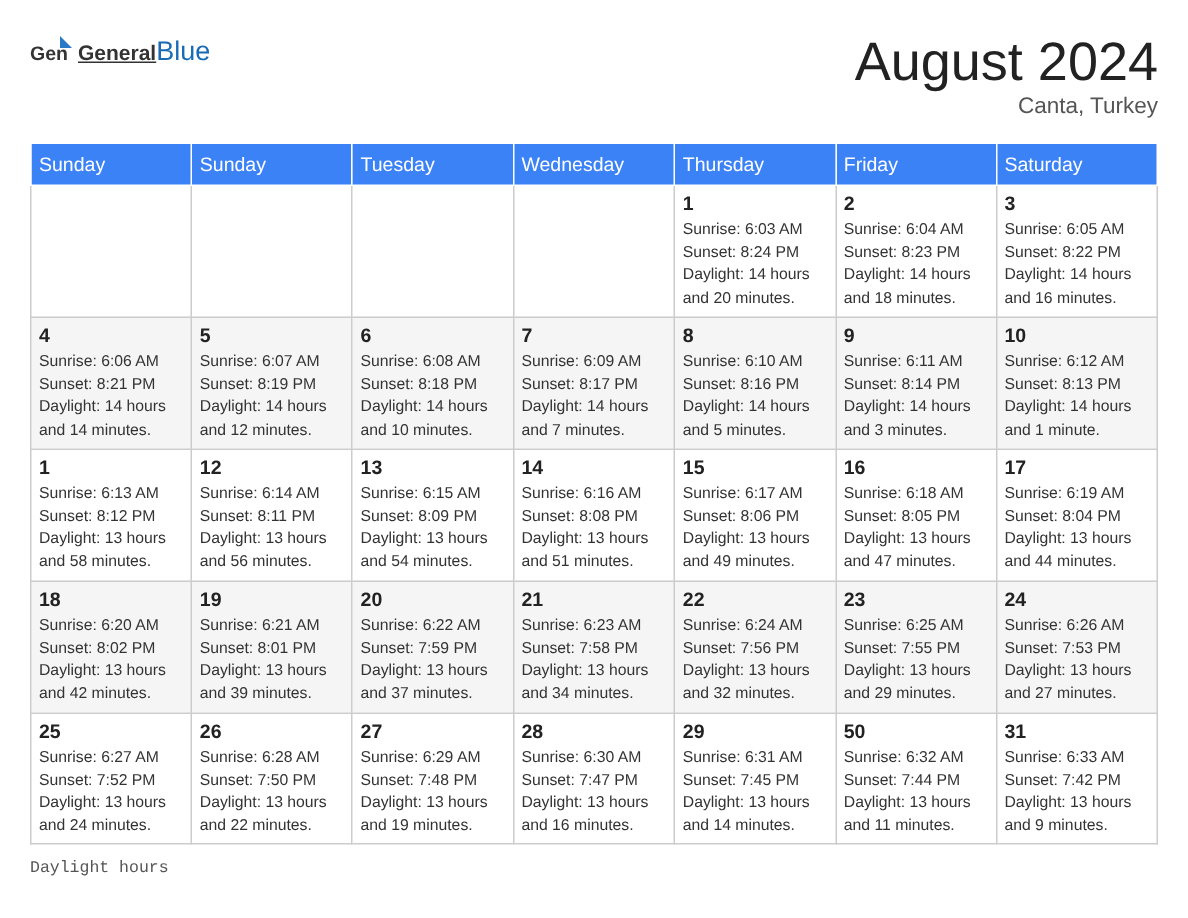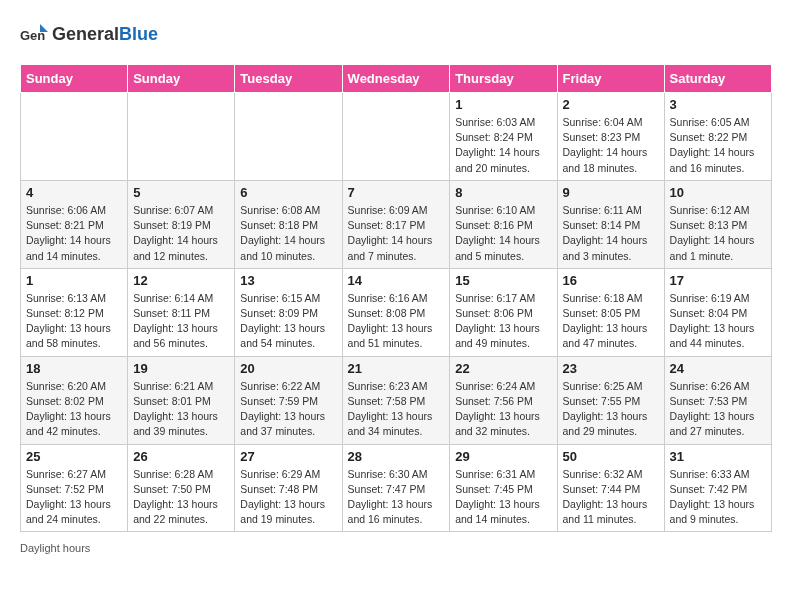--- a/index.html
+++ b/index.html
@@ -16,27 +16,28 @@
       align-items: flex-start;
       margin-bottom: 16px;
       gap: 41px;
     }
     .logo {
       display: flex;
       align-items: center;
       gap: 4px;
     }
     .logo-text-general {
-      font-size: 18px;
+      font-size: 14px;
       font-weight: bold;
       color: #333;
+      text-decoration: underline;
     }
     .logo-text-blue {
       font-size: 18px;
-      font-weight: bold;
+      font-weight: normal;
       color: #1a6bb5;
     }
     .logo-icon {
       width: 28px;
       height: 28px;
     }
     .title-block {
       text-align: right;
     }
     .month-year {
@@ -47,26 +48,26 @@
     .location {
       font-size: 15px;
       color: #555;
     }
     .calendar {
       width: 100%;
       border-collapse: collapse;
       font-size: 11px;
     }
     .calendar th {
-      background: #ec4899;
+      background: #3b82f6;
       color: #fff;
       text-align: left;
       padding: 6px 5px;
       font-size: 13px;
-      font-weight: bold;
+      font-weight: normal;
       border: 1px solid #fff;
     }
     .calendar td {
       vertical-align: top;
       border: 1px solid #ccc;
       padding: 4px 5px;
       width: 108px;
       min-height: 80px;
       background: #fff;
     }
@@ -84,35 +85,40 @@
       font-size: 10.5px;
       line-height: 1.45;
     }
     .empty-cell {
       background: #fff !important;
     }
     .footer {
       margin-top: 10px;
       font-size: 11px;
       color: #555;
+      font-family: Liberation Mono, monospace;
     }
   </style>
 </head>
 <body>
 
 <div class="header">
   <div class="logo">
     <svg class="logo-icon" viewBox="0 0 28 28">
       <text x="0" y="20" font-size="13" font-weight="bold" fill="#333">Gen</text>
       <polygon points="20,4 28,12 20,12" fill="#2979c8"></polygon>
     </svg>
     <div>
       <span class="logo-text-general">General</span><span class="logo-text-blue">Blue</span>
     </div>
   </div>
+  <div class="title-block">
+    <div class="month-year">August 2024</div>
+    <div class="location">Canta, Turkey</div>
+  </div>
 </div>
 
 <table class="calendar">
   <thead>
     <tr>
     <th>Sunday</th>
         <th>Sunday</th>
         <th>Tuesday</th>
         <th>Wednesday</th>
         <th>Thursday</th>

